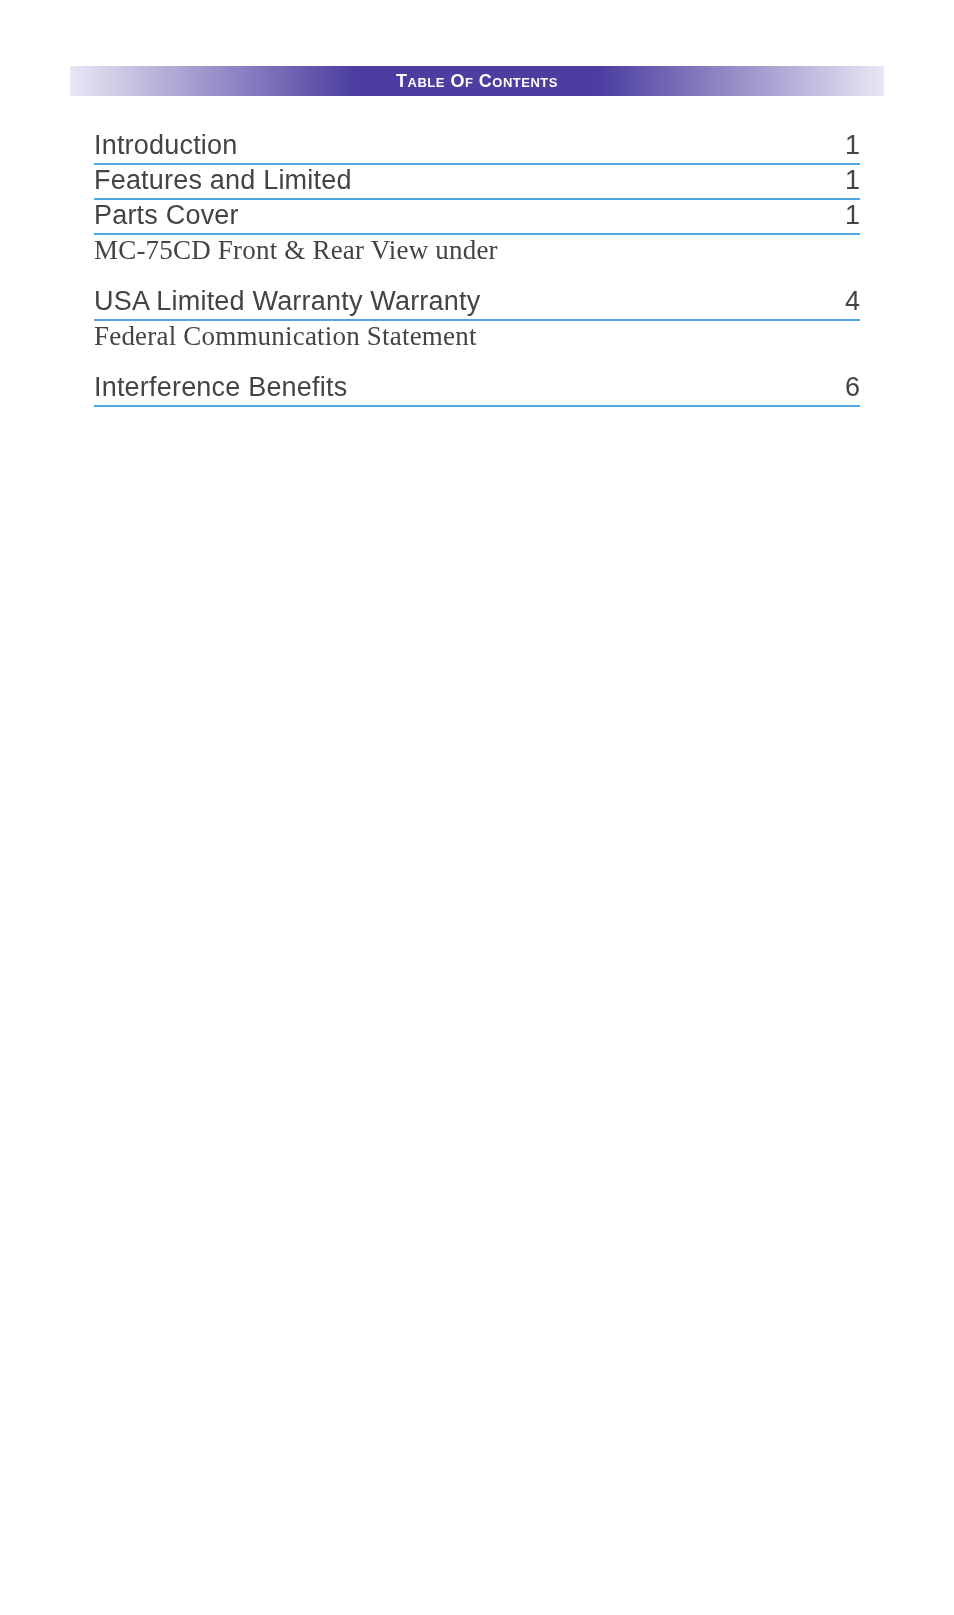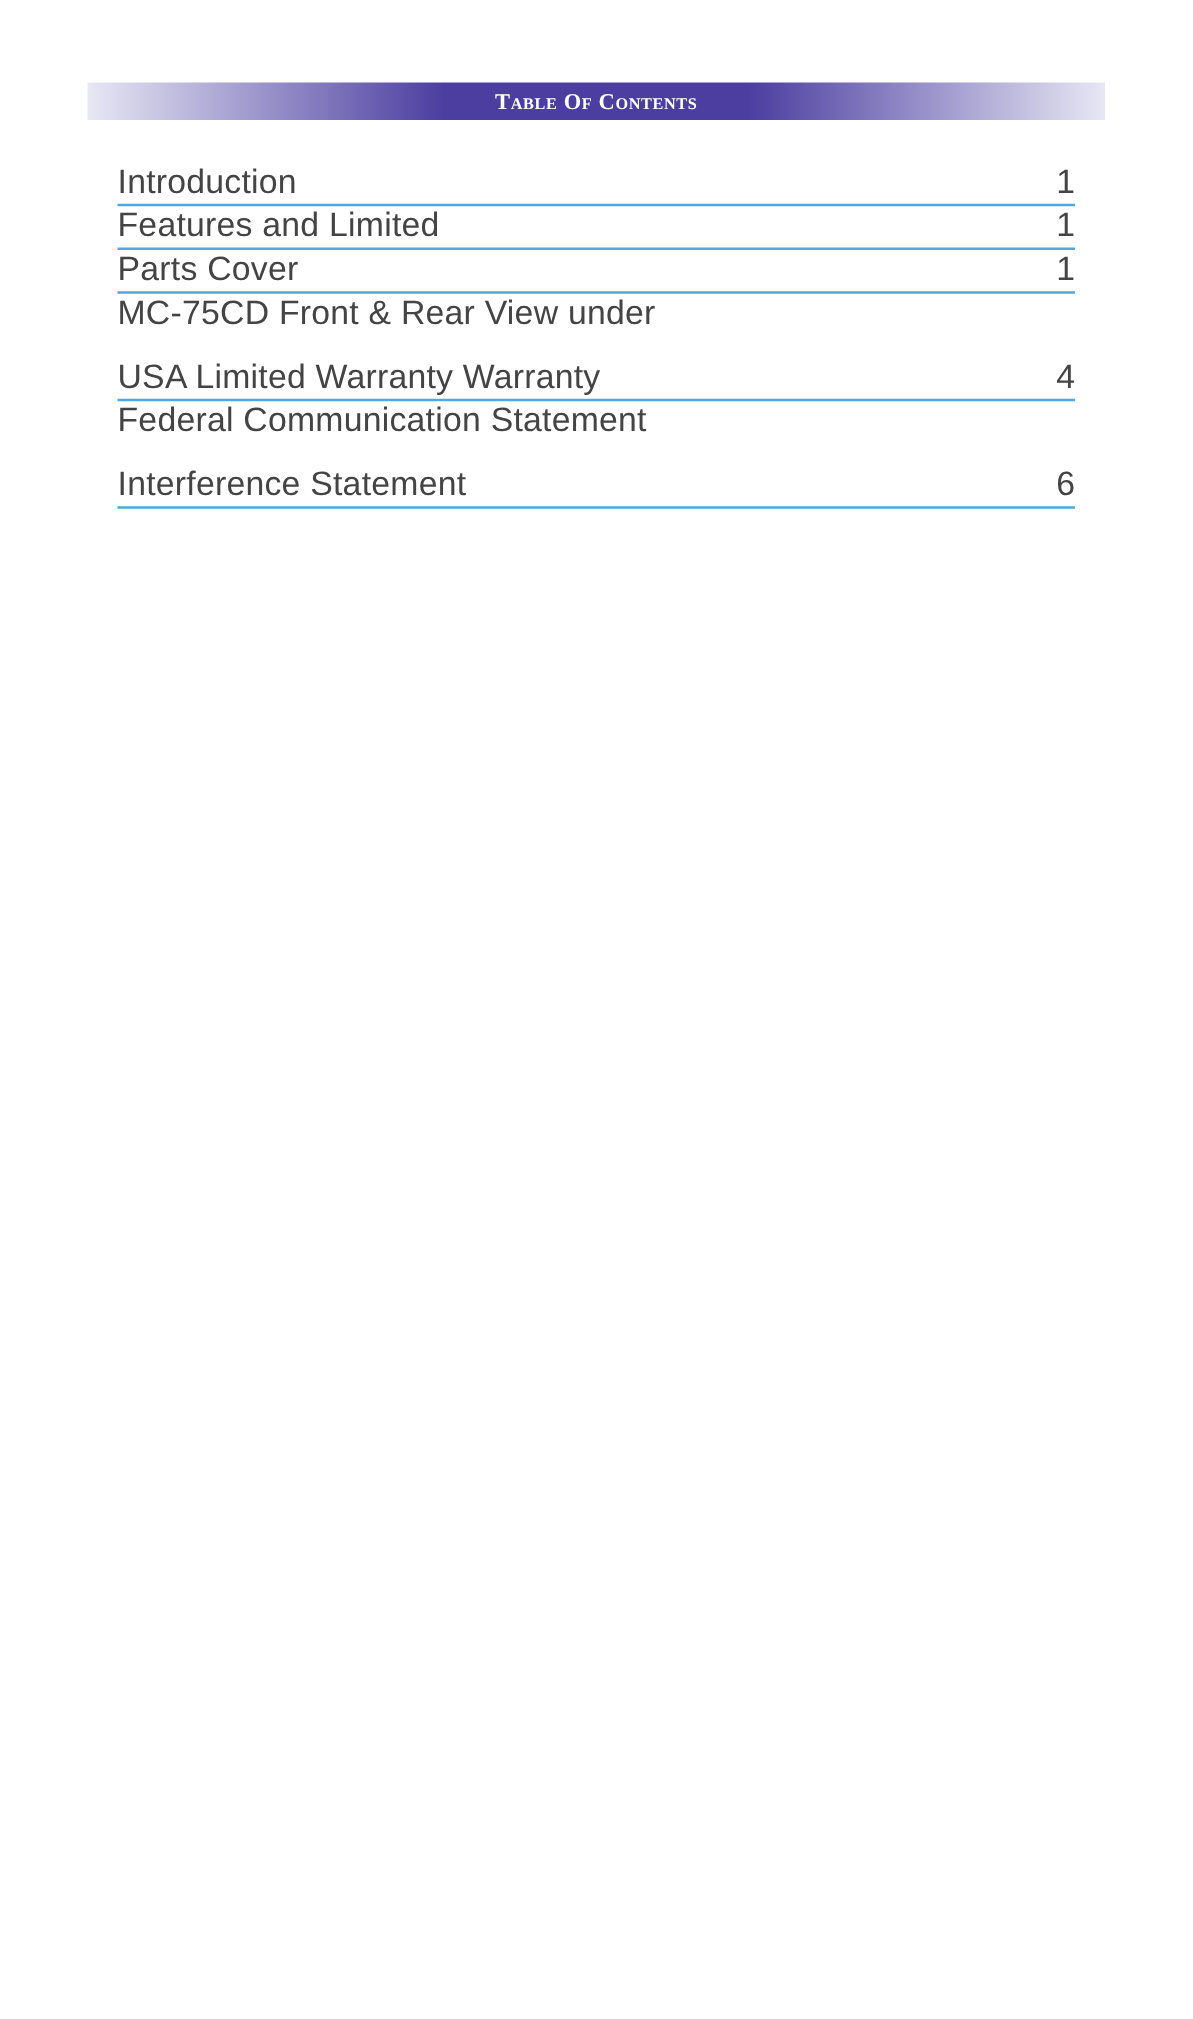--- a/index.html
+++ b/index.html
@@ -18,21 +18,20 @@
       padding: 66px 70px 0 70px;
     }
     .header-bar {
       width: 100%;
       height: 30px;
       background: linear-gradient(90deg, #e8e7f4 0%, #4b3ea0 35%, #4b3ea0 65%, #e8e7f4 100%);
       display: flex;
       align-items: center;
       justify-content: center;
       margin-bottom: 34px;
-      font-family: Liberation Serif, serif;
     }
     .header-title {
       color: #ffffff;
       font-size: 18px;
       font-weight: 600;
       font-variant: small-caps;
       letter-spacing: 0.5px;
     }
     .toc-list {
       padding: 0 24px;
@@ -41,20 +40,21 @@
     }
     .toc-row {
       display: flex;
       justify-content: space-between;
       align-items: baseline;
       border-bottom: 2px solid #4fa8e0;
       padding-bottom: 2px;
     }
     .toc-row.no-border {
       border-bottom: none;
+      font-family: Liberation Serif, serif;
     }
     .toc-title {
       font-size: 27px;
       color: #444444;
       font-weight: 400;
       letter-spacing: 0.2px;
     }
     .toc-page {
       font-size: 27px;
       color: #444444;
@@ -111,19 +111,19 @@
         <span class="toc-page">4</span>
       </div>
     </div>
 
     <div class="toc-entry multi-line">
       <div class="toc-row no-border">
         <span class="toc-title">Federal Communication Statement</span>
         <span class="toc-page"></span>
       </div>
       <div class="toc-row">
-        <span class="toc-title">Interference Statement</span>
+        <span class="toc-title">Interference Benefits</span>
         <span class="toc-page">6</span>
       </div>
     </div>
 
   </div>
 </div>
 
 </body></html>

